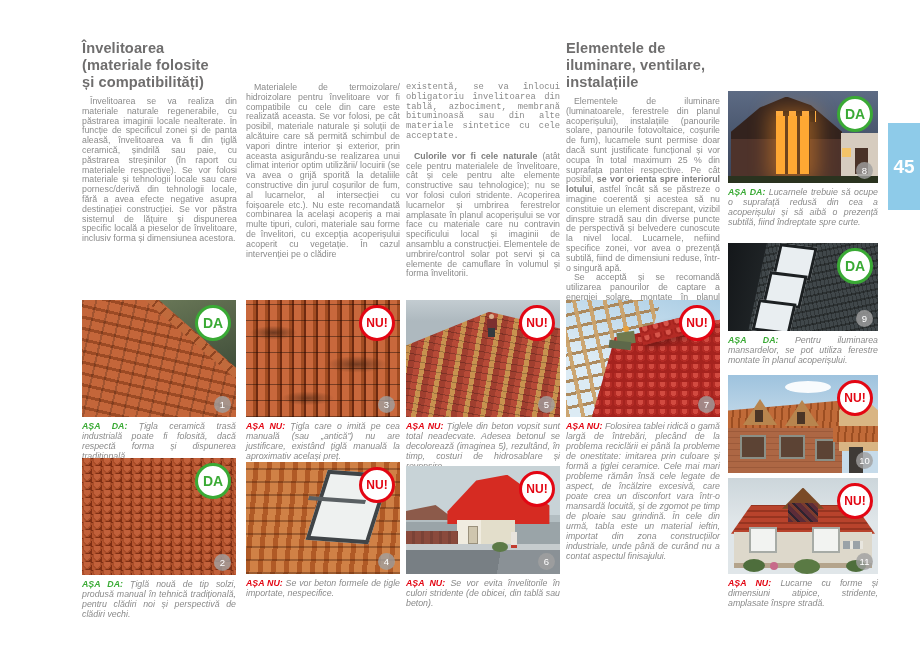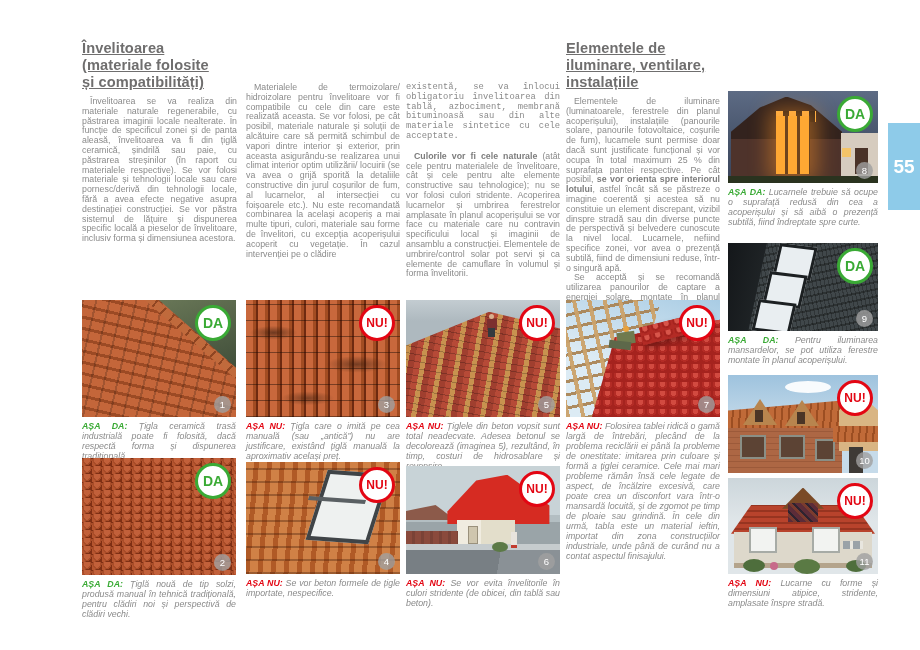--- a/index.html
+++ b/index.html
@@ -1,19 +1,19 @@
 <!DOCTYPE html>
 <html><head>
 <meta charset="utf-8">
 <style>
   html,body{margin:0;padding:0;background:#ffffff;}
   .page{position:relative;width:920px;height:650px;background:#fff;overflow:hidden;
         font-family:"Liberation Sans", sans-serif;color:#878787;}
   .col{position:absolute;}
-  h2.sec{margin:0;font-size:14.6px;line-height:17px;font-weight:bold;color:#6f6e6e;letter-spacing:.1px;text-decoration:underline;}
+  h2.sec{margin:0;font-size:14.6px;line-height:17px;font-weight:bold;color:#6f6e6e;letter-spacing:.1px;}
   p.body{margin:6px 0 0 0;font-size:8.8px;line-height:9.8px;text-align:justify;color:#8a8a8a;text-indent:8px;}
   p.body.noindent{text-indent:0;}
   p.body b{color:#7d7d7d;}
   
   .fig{position:absolute;width:154px;}
   .fig.narrow{width:150px;}
   .photo{position:relative;width:100%;overflow:hidden;}
   .badge{position:absolute;top:5px;right:5px;width:30px;height:30px;border-radius:50%;
          background:#fff;display:flex;align-items:center;justify-content:center;
          font-weight:bold;font-style:normal;}
@@ -355,15 +355,15 @@
       <div class="bush3"></div>
       <div class="flower"></div>
       <div class="badge nu">
           <span>NU!</span>
         </div>
       <div class="num">11</div>
     </div>
     <figcaption class="cap"><span class="lead r">AȘA NU:</span> <span>Lucarne cu forme și dimensiuni atipice, stridente, amplasate înspre stradă.</span></figcaption>
   </figure>
 
-  <div class="pagetab">55</div>
+  <div class="pagetab">45</div>
 
 </div>
 
 </body></html>

